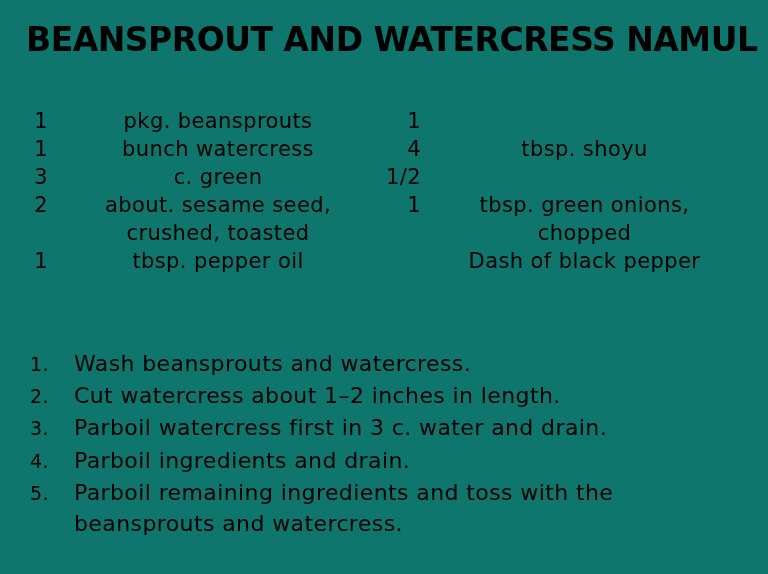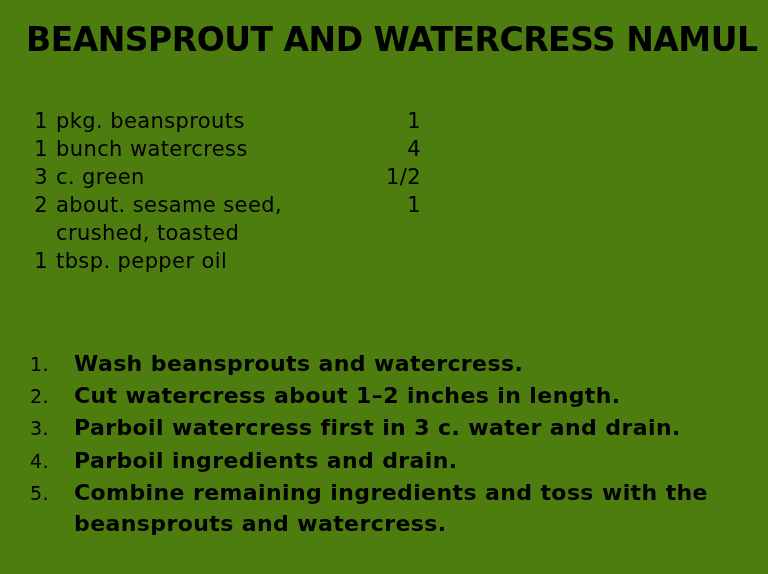--- a/index.html
+++ b/index.html
@@ -11,21 +11,21 @@
     width: 768px;
     height: 574px;
     overflow: hidden;
     font-family: "DejaVu Sans", sans-serif;
     color: #000000;
   }
   .page {
     position: relative;
     width: 768px;
     height: 574px;
-    background: #4d7c0f;
+    background: #0f766e;
   }
   .title {
     position: absolute;
     left: 26px;
     top: 22px;
     font-family: "DejaVu Sans", sans-serif;
     font-weight: bold;
     font-size: 34px;
     letter-spacing: -0.5px;
     line-height: 1.05;
@@ -59,20 +59,21 @@
     flex: 0 0 auto;
     text-align: right;
     white-space: nowrap;
     padding-right: 8px;
   }
   .ing-col.left  .ing-qty { width: 18px; }
   .ing-col.right .ing-qty { width: 46px; }
   .ing-name {
     flex: 1 1 auto;
     white-space: pre-wrap;
+    text-align: center;
   }
 
   
   .steps {
     position: absolute;
     left: 30px;
     top: 348px;
     width: 706px;
   }
   .step-row {
@@ -85,21 +86,20 @@
   }
   .step-num {
     flex: 0 0 auto;
     width: 44px;
     font-size: 19px;
     padding-top: 3px;
   }
   .step-text {
     flex: 1 1 auto;
     white-space: pre-wrap;
-    font-weight: bold;
   }
 </style>
 </head>
 <body>
 
 <div class="page">
 
   <div class="title">BEANSPROUT AND WATERCRESS NAMUL</div>
 
   <div class="ingredients">
@@ -127,26 +127,33 @@
         <span class="ing-name">tbsp. pepper oil</span>
       </div>
     </div>
 
     <div class="ing-col right">
       <div class="ing-row">
         <span class="ing-qty">1</span>
       </div>
       <div class="ing-row">
         <span class="ing-qty">4</span>
+        <span class="ing-name">tbsp. shoyu</span>
       </div>
       <div class="ing-row">
         <span class="ing-qty">1/2</span>
       </div>
       <div class="ing-row">
         <span class="ing-qty">1</span>
+        <span class="ing-name">tbsp. green onions,
+chopped</span>
+      </div>
+      <div class="ing-row">
+        <span class="ing-qty"></span>
+        <span class="ing-name">Dash of black pepper</span>
       </div>
     </div>
 
   </div>
 
   <div class="steps">
     <div class="step-row">
       <span class="step-num">1.</span>
       <span class="step-text">Wash beansprouts and watercress.</span>
     </div>
@@ -157,18 +164,18 @@
     <div class="step-row">
       <span class="step-num">3.</span>
       <span class="step-text">Parboil watercress first in 3 c. water and drain.</span>
     </div>
     <div class="step-row">
       <span class="step-num">4.</span>
       <span class="step-text">Parboil ingredients and drain.</span>
     </div>
     <div class="step-row">
       <span class="step-num">5.</span>
-      <span class="step-text">Combine remaining ingredients and toss with the
+      <span class="step-text">Parboil remaining ingredients and toss with the
 beansprouts and watercress.</span>
     </div>
   </div>
 
 </div>
 
 </body></html>

